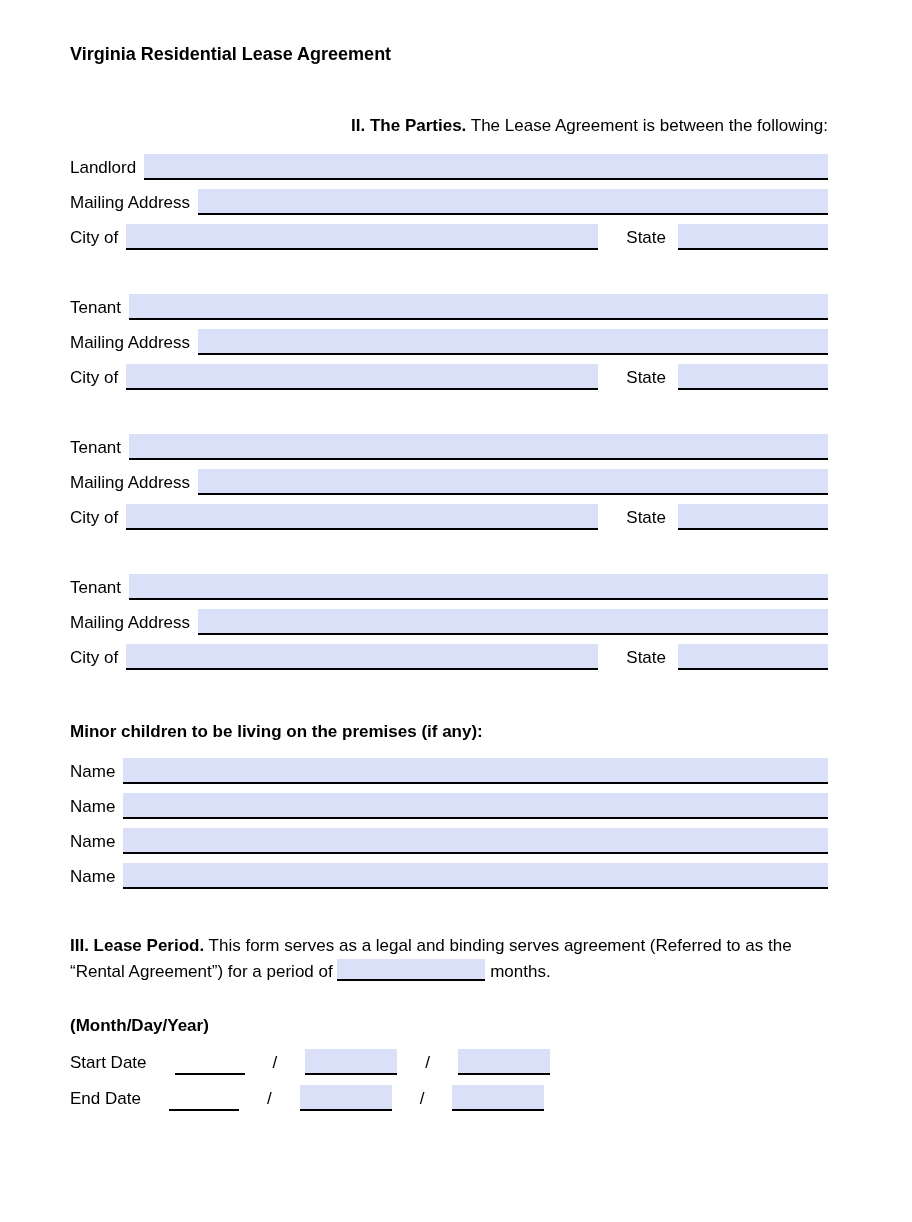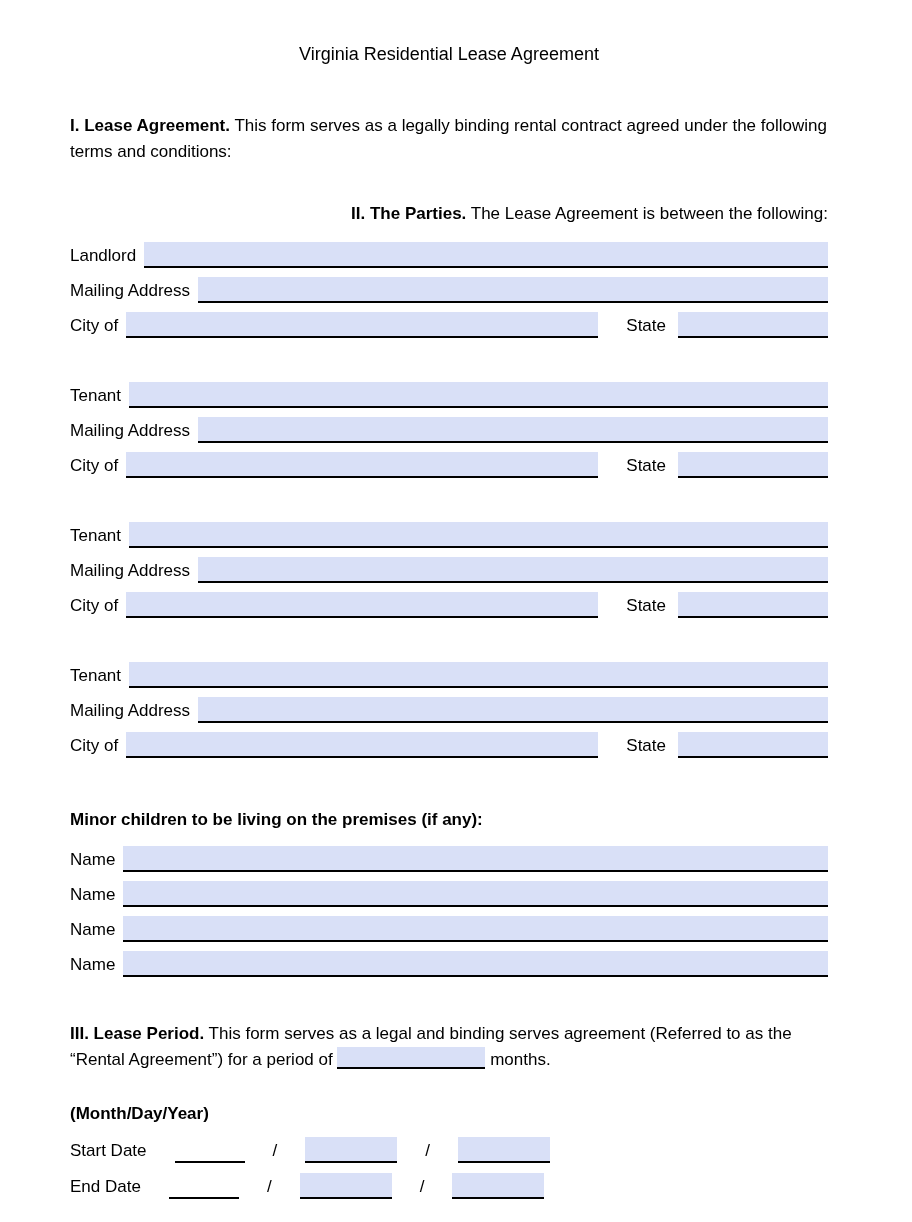--- a/index.html
+++ b/index.html
@@ -8,22 +8,22 @@
     width: 912px;
     height: 1222px;
     font-family: "Liberation Sans", sans-serif;
     font-size: 17px;
     color: #000000;
     overflow: hidden;
   }
   .page { padding: 44px 84px 0 70px; }
 
   .title {
-    text-align: center;
-    font-weight: normal;
+    text-align: left;
+    font-weight: bold;
     font-size: 18px;
     margin-bottom: 48px;
   }
 
   .para { line-height: 26px; }
   .b { font-weight: bold; }
   .bi { font-weight: bold; }
 
   .sec1 { margin-bottom: 36px; }
   .sec2-intro { margin-bottom: 6px; text-align: right; }
@@ -65,22 +65,20 @@
   .w92 { width: 92px; }
   .slash { margin: 0 8px; padding-bottom: 2px; }
 </style>
 </head>
 <body>
 
 <div class="page">
 
   <div class="title">Virginia Residential Lease Agreement</div>
 
-  <p class="para sec1"><span class="b">I. Lease Agreement.</span>
-    <span>This form serves as a legally binding rental contract agreed under the following terms and conditions:</span></p>
 
   <p class="para sec2-intro"><span class="b">II. The Parties.</span>
     <span>The Lease Agreement is between the following:</span></p>
 
   <div>
     <div class="row">
       <span class="label">Landlord</span>
       <span class="field grow"></span>
     </div>
     <div class="row">

